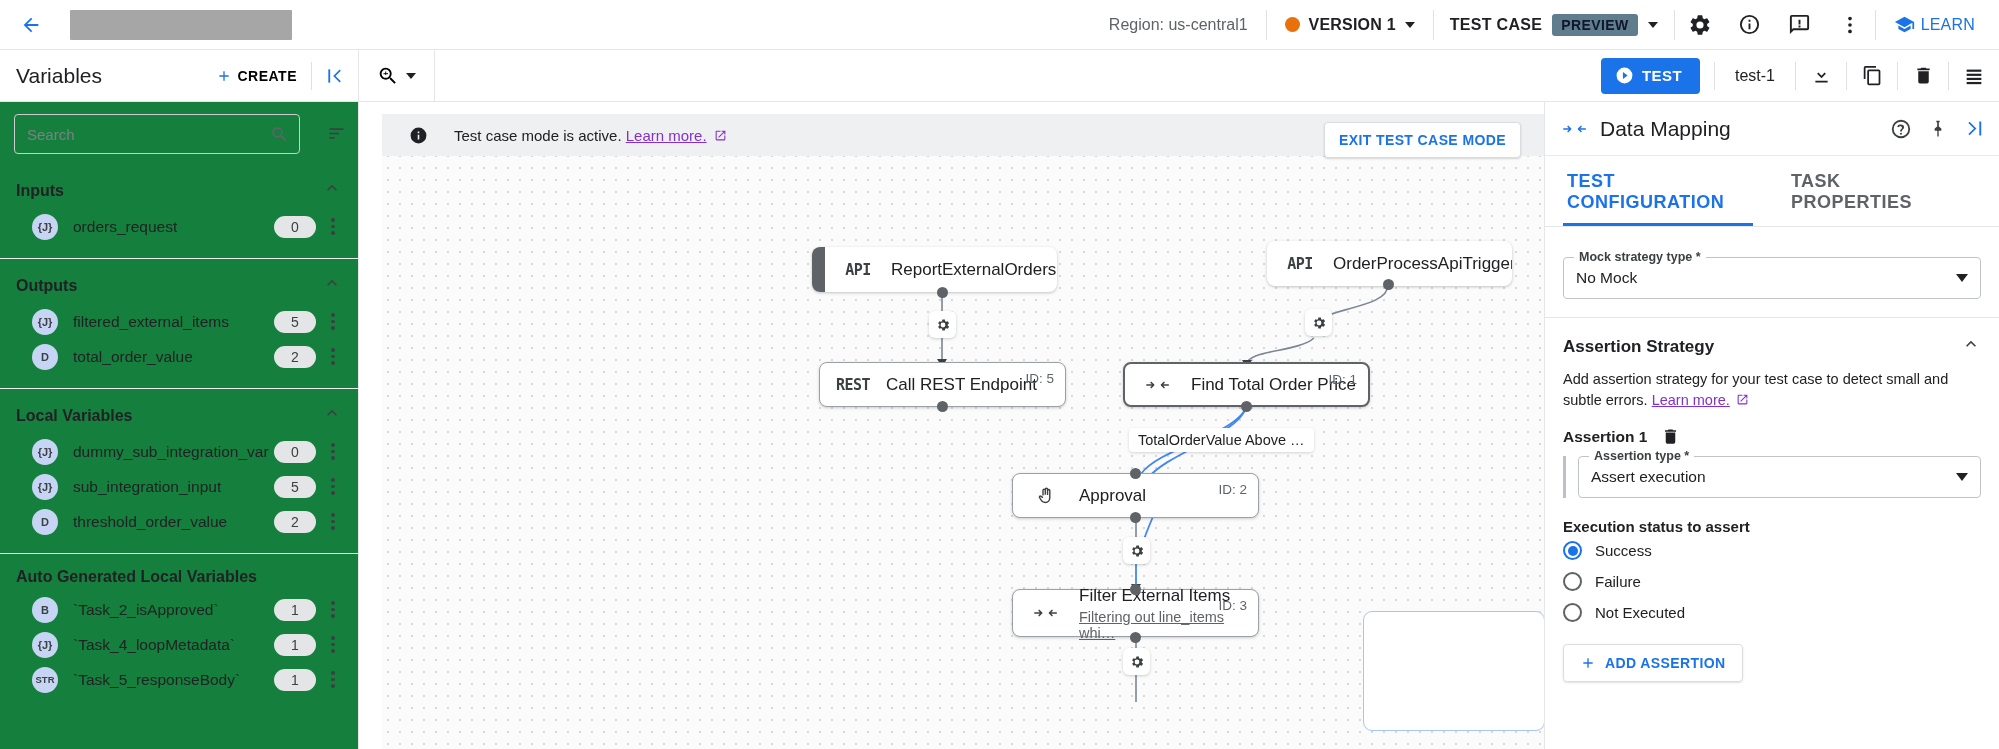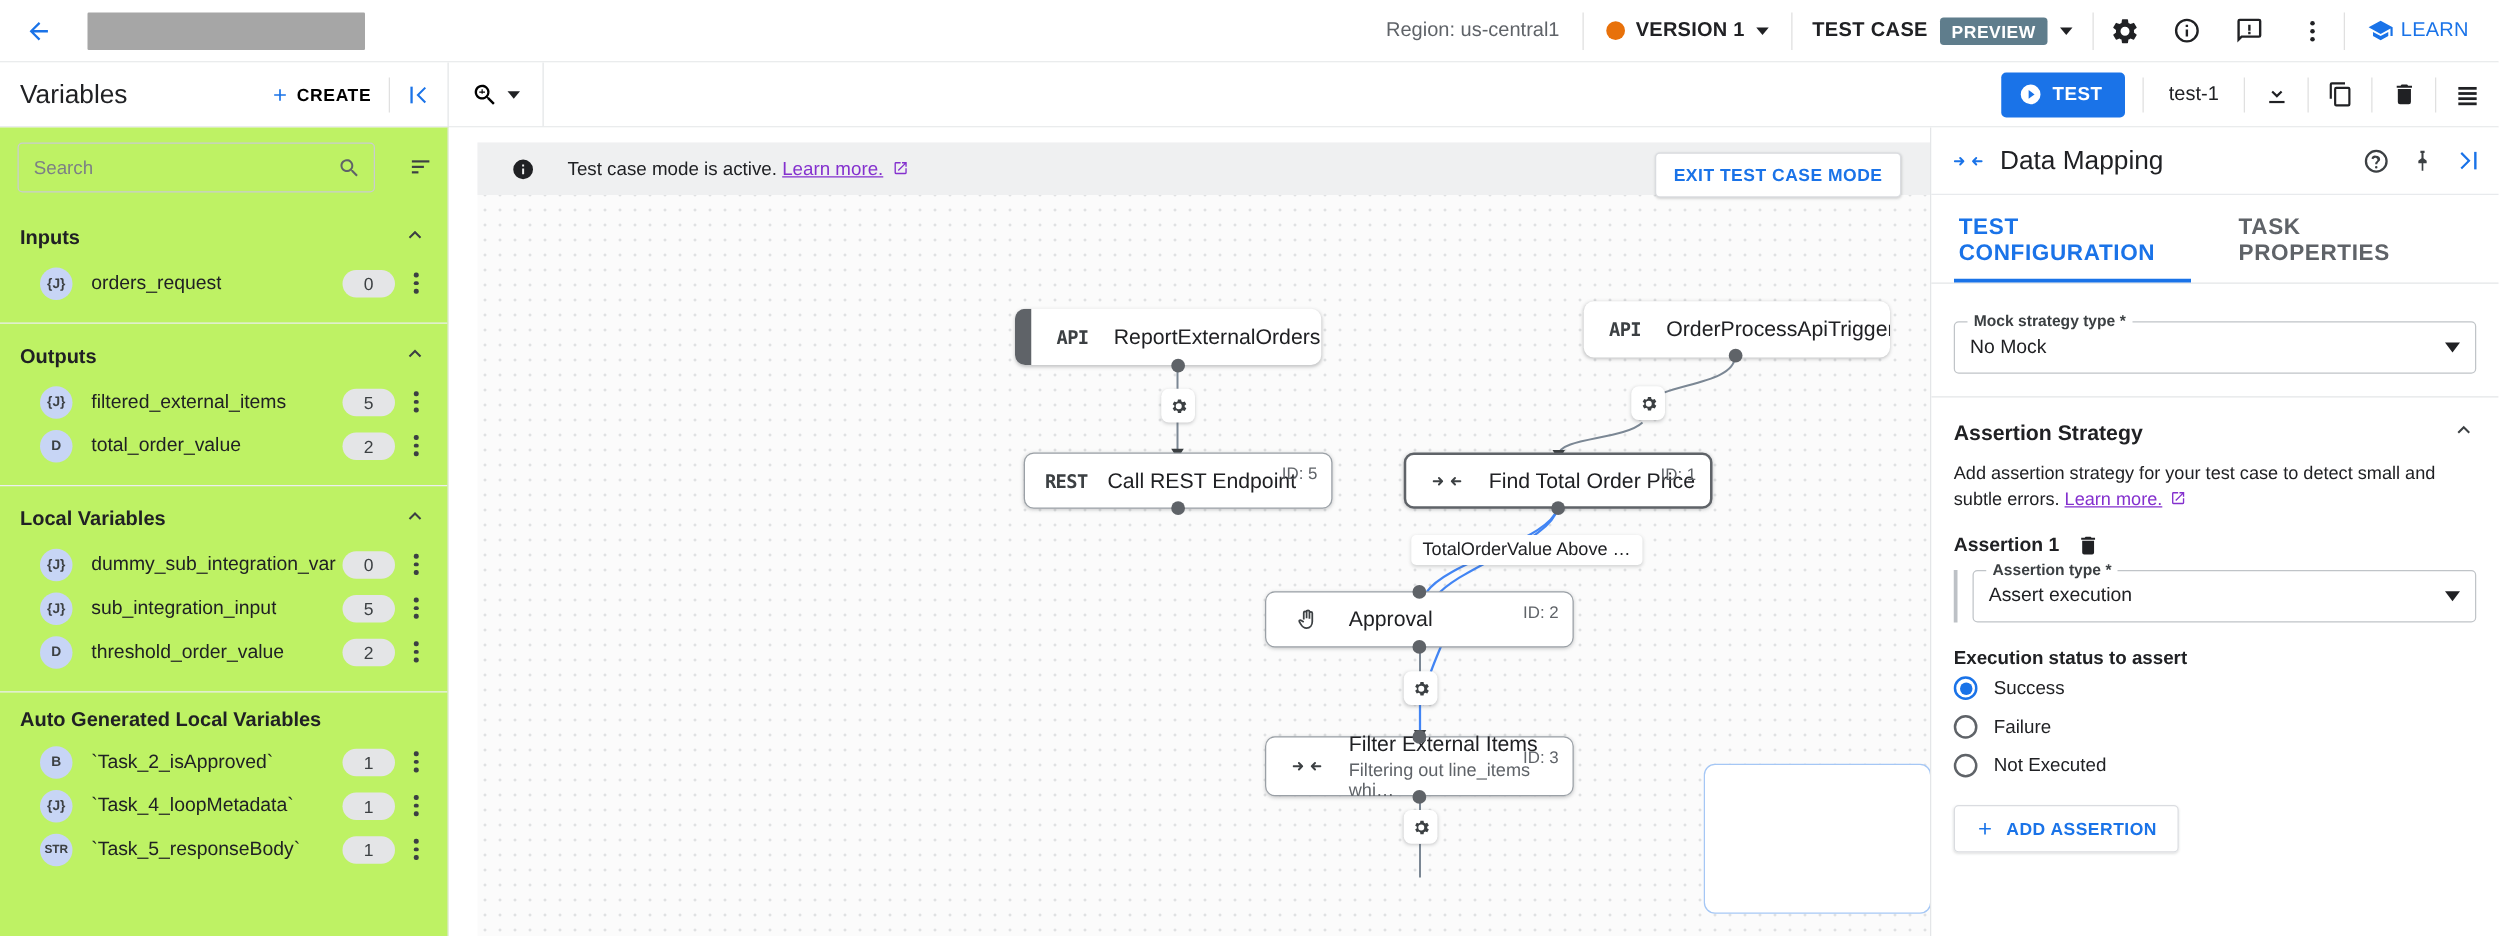--- a/index.html
+++ b/index.html
@@ -24,21 +24,21 @@
   .top-spacer { flex:1; }
   .region-text { color:#5f6368; font-size:16px; padding:0 18px; white-space:nowrap;}
   .tdiv { width:1px; height:30px; background:#e0e0e0; }
   .version-box { display:flex; align-items:center; gap:9px; padding:0 18px; cursor:pointer; }
   .ver-dot { width:15px; height:15px; border-radius:50%; background:#e8710a; }
   .ver-label { font-weight:bold; font-size:16px; letter-spacing:.2px;}
   .caret { width:0;height:0;border-left:5px solid transparent;border-right:5px solid transparent;border-top:6px solid #202124; }
   .testcase-box { display:flex; align-items:center; gap:10px; padding:0 16px; cursor:pointer;}
   .tc-label { font-weight:bold; font-size:16px; letter-spacing:.3px; }
   .preview-chip {
-    background:#5f7d8c; color:#ffffff; font-size:14px; font-weight:bold;
+    background:#5f7d8c; color:#0f172a; font-size:14px; font-weight:bold;
     padding:3px 9px; border-radius:3px; letter-spacing:.4px;
   }
   .icon-btn { width:50px; height:46px; display:flex; align-items:center; justify-content:center; cursor:pointer; }
   .icon-btn svg { fill:#202124; }
   .learn-btn { display:flex; align-items:center; gap:6px; color:#1a73e8; font-size:16px; font-weight:500; padding:0 10px 0 18px; cursor:pointer; letter-spacing:.2px;}
   .learn-btn svg { fill:#1a73e8; }
 
   
   .secondbar { height:52px; min-height:52px; display:flex; align-items:center; border-bottom:1px solid #e4e6e8; background:#fff; }
   .vars-title-wrap { width:359px; display:flex; align-items:center; height:52px; padding-left:16px; border-right:1px solid #e4e6e8; }
@@ -56,21 +56,21 @@
     display:flex; align-items:center; gap:8px; padding:0 18px 0 14px;
     font-size:15px; font-weight:bold; letter-spacing:.4px; cursor:pointer; margin-right:14px;
   }
   .test-btn svg { fill:#fff; }
   .testname { font-size:16px; padding:0 20px; color:#202124; }
 
   
   .bodyrow { flex:1; display:flex; min-height:0; }
 
   
-  .leftpanel { width:359px; min-width:359px; border-right:1px solid #e4e6e8; background:#bef264; overflow:hidden; position:relative; }
+  .leftpanel { width:359px; min-width:359px; border-right:1px solid #e4e6e8; background:#15803d; overflow:hidden; position:relative; }
   .search-row { padding:12px 14px 10px 14px; }
   .search-box {
     height:40px; border:1px solid #c9ccd0; border-radius:4px; display:flex; align-items:center;
     padding:0 10px 0 12px; gap:8px;
   }
   .search-box input { border:none; outline:none; flex:1; font-size:15px; font-family:inherit; color:#202124; background:transparent;}
   .search-box input::placeholder { color:#7c8085; }
   .search-row-outer { display:flex; align-items:center; }
   .sort-btn { width:44px; height:44px; display:flex;align-items:center;justify-content:center;cursor:pointer;}
 
@@ -112,21 +112,21 @@
   .node {
     position:absolute; background:#fff; border:1px solid #9aa0a6; border-radius:8px;
     display:flex; align-items:center; box-shadow:0 1px 3px rgba(60,64,67,.25);
   }
   .node.trigger { border:none; box-shadow:0 1px 3px rgba(60,64,67,.3); overflow:hidden; }
   .node .lbar { width:13px; align-self:stretch; background:#5f6368; border-radius:6px 0 0 6px;}
   .node .nicon { width:66px; display:flex; align-items:flex-end; justify-content:center; flex-shrink:0; font-size:17px; color:#3c4043; }
   .node .nicon .mono { font-family:"DejaVu Sans Mono", monospace; font-size:15px; letter-spacing:-.5px; font-weight:bold;}
   .node .ntext { display:flex; flex-direction:column; justify-content:center; }
   .node .ntitle { font-size:17px; color:#202124; }
-  .node .nsub { font-size:14.5px; color:#5f6368; margin-top:3px;}
+  .node .nsub { font-size:14.5px; color:#5f6368; margin-top:3px;text-decoration:underline;}
   .node .nid { position:absolute; right:11px; top:8px; font-size:13.5px; color:#5f6368; }
   .port { position:absolute; width:11px;height:11px;border-radius:50%;background:#5f6368; }
   .gear {
     position:absolute; width:27px;height:27px;border-radius:6px;background:#fff;
     display:flex;align-items:center;justify-content:center; box-shadow:0 1px 3px rgba(60,64,67,.25);
   }
   .edgelabel {
     position:absolute; background:#fff; border-radius:4px; padding:4px 9px; font-size:14.5px; color:#202124;
     box-shadow:0 1px 3px rgba(60,64,67,.2); white-space:nowrap;
   }

